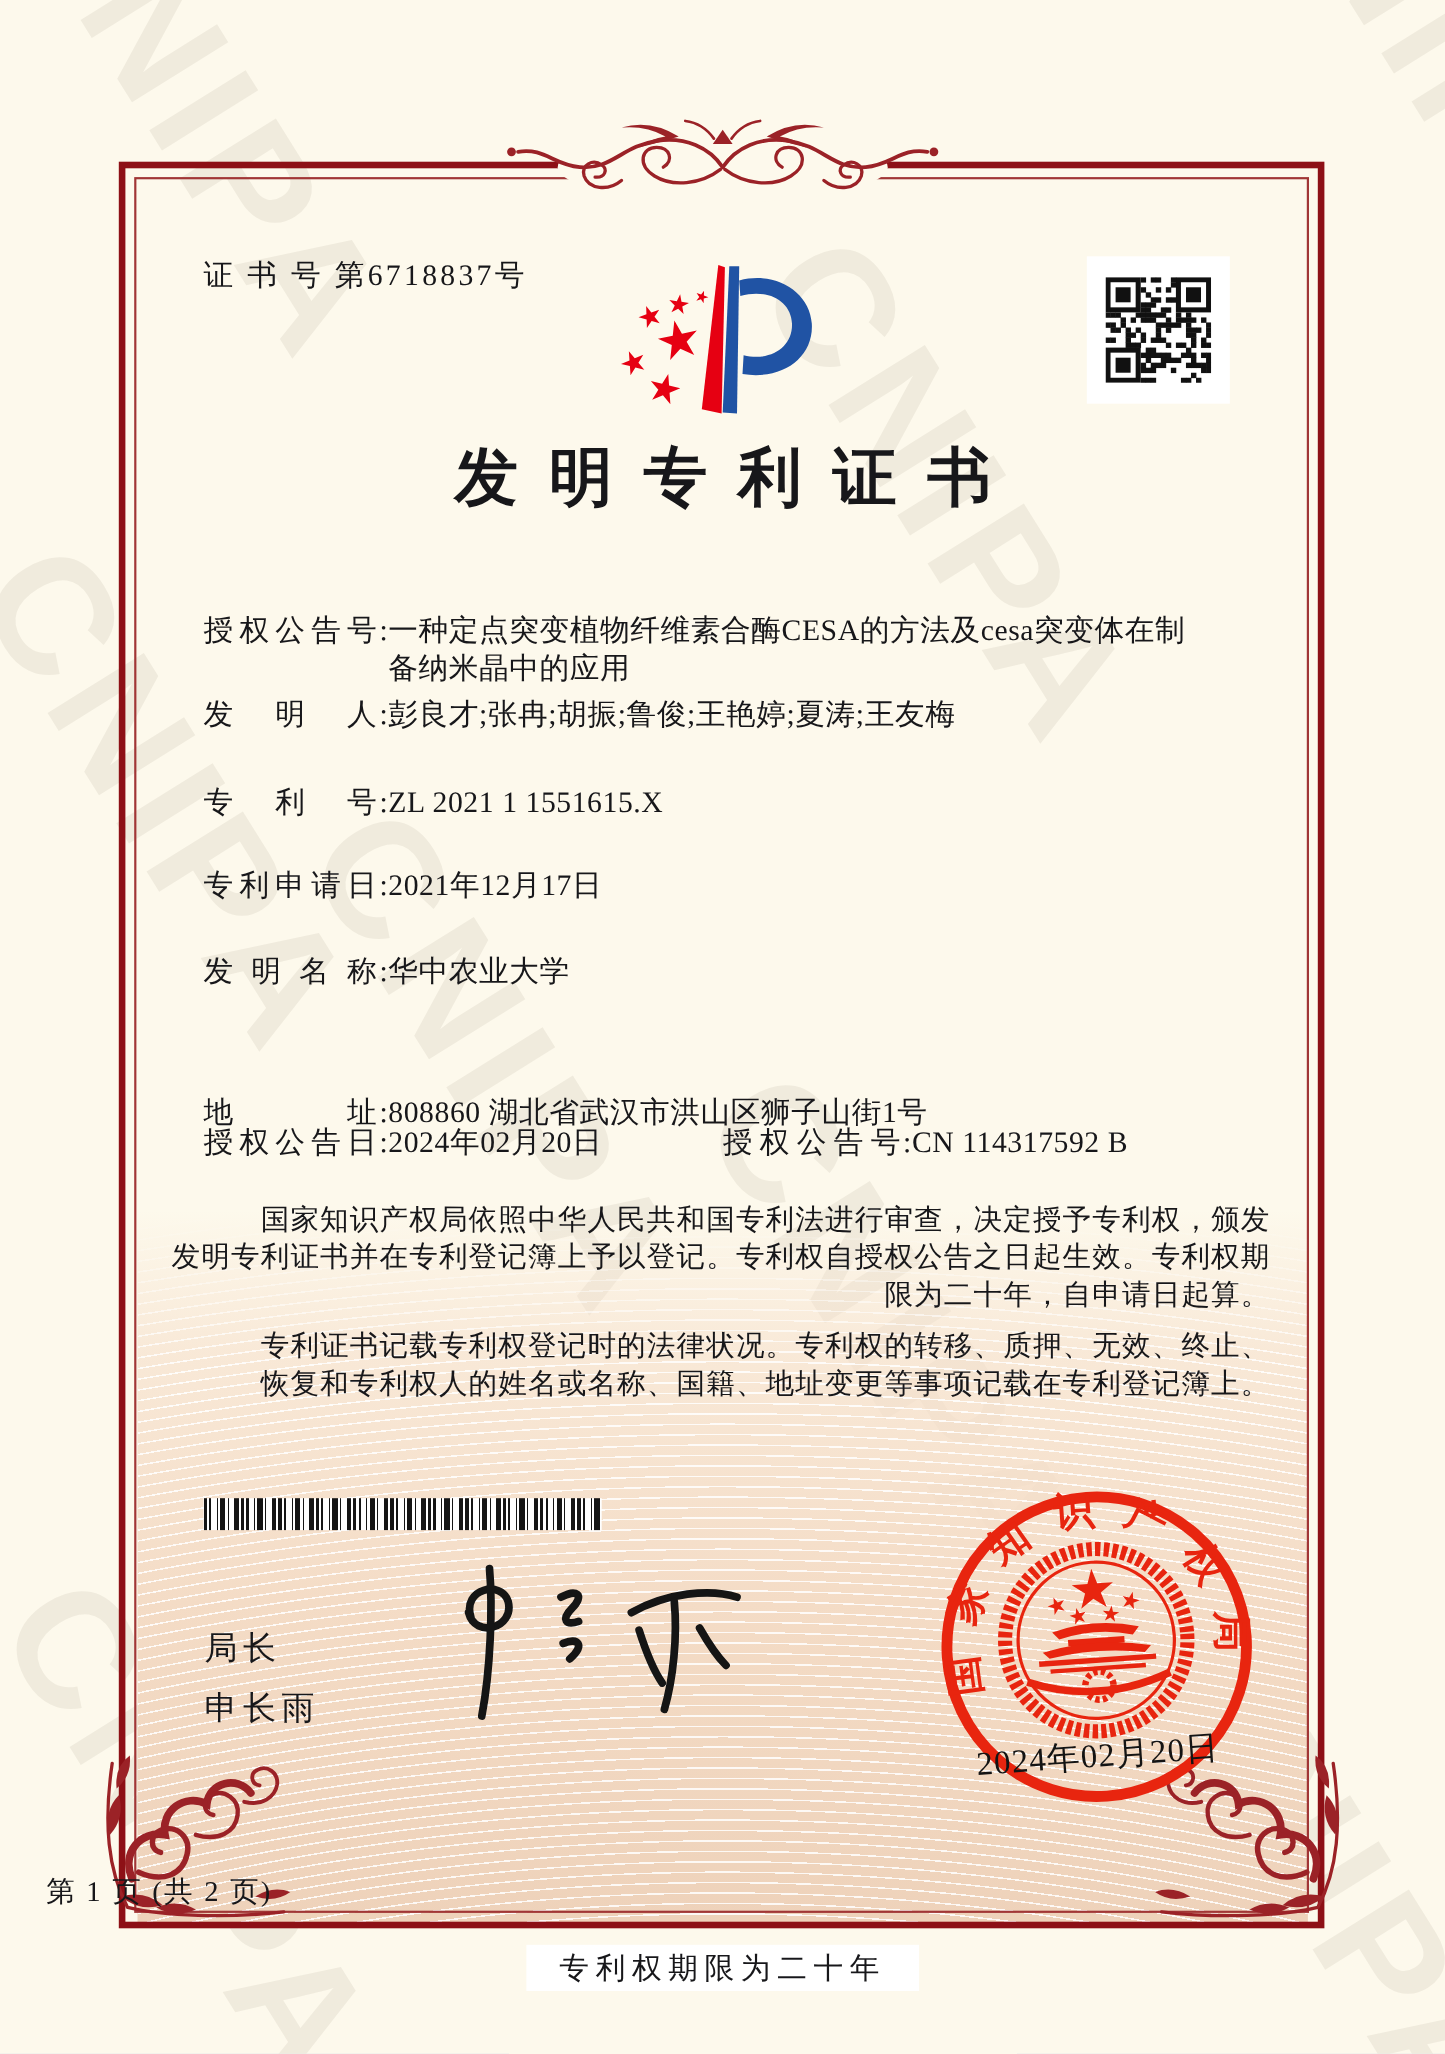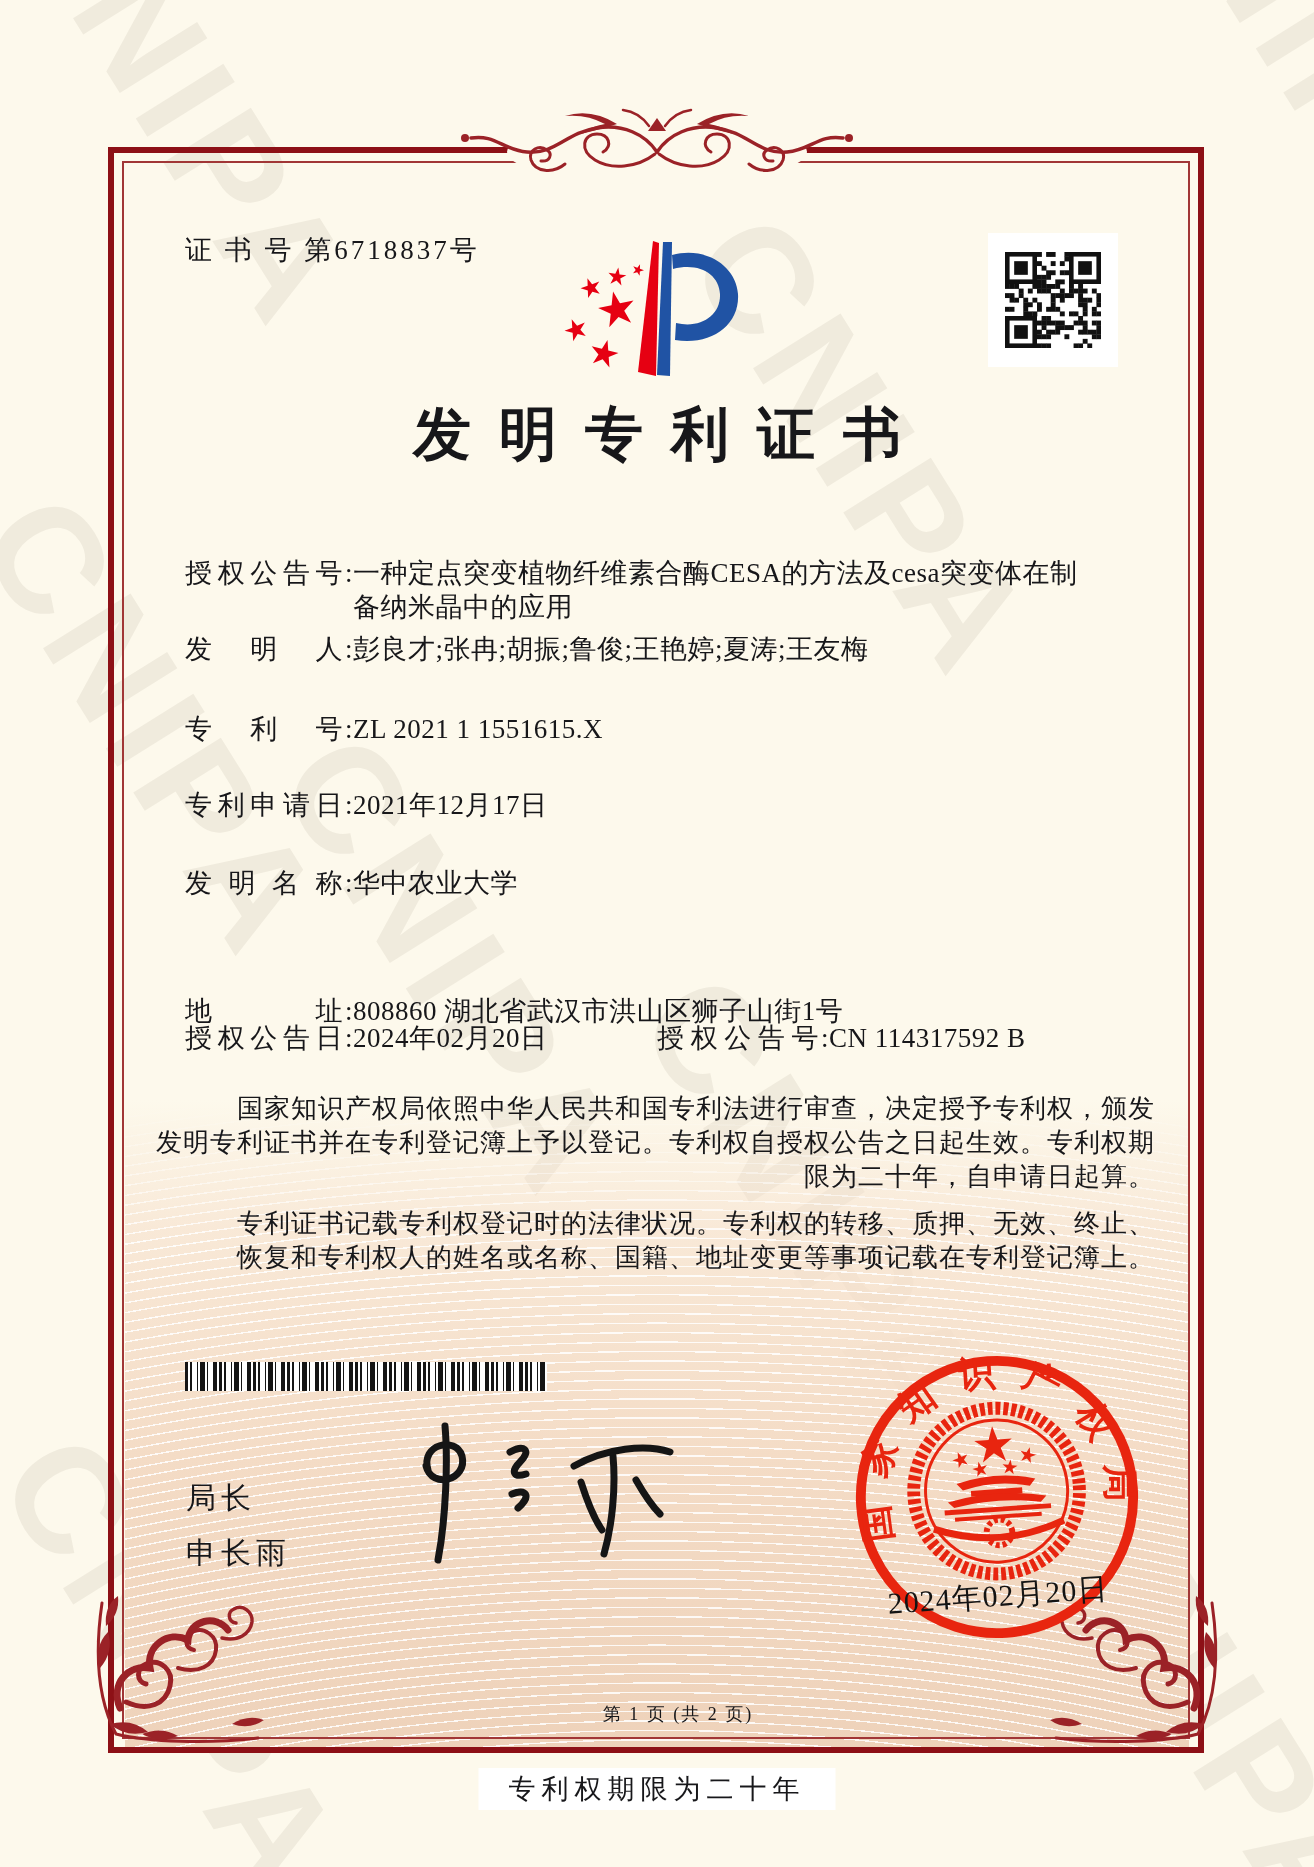--- a/index.html
+++ b/index.html
@@ -44,21 +44,21 @@
   .director-title{position:absolute;left:186px;top:1478px;font-family:Liberation Mono, monospace;
      font-size:30px;font-weight:500;letter-spacing:5px;}
   .director-name{position:absolute;left:186px;top:1533px;font-family:"Liberation Sans","DejaVu Sans",sans-serif;
      font-size:30px;font-weight:500;letter-spacing:5px;}
   .signature{position:absolute;left:398px;top:1418px;width:290px;height:160px;}
   
   .seal{position:absolute;left:849px;top:1349px;width:296px;height:296px;}
   .seal-date{position:absolute;left:866px;top:1576px;width:264px;text-align:center;font-size:30px;color:#141414;
      transform:rotate(-4deg);letter-spacing:1px;}
   
-  .page-footer{position:absolute;left:0;right:0;top:1702px;text-align:center;font-size:18px;letter-spacing:2px;margin-left:42px;}
+  .page-footer{position:absolute;left:0;right:0;top:1702px;text-align:left;font-size:26px;letter-spacing:2px;margin-left:42px;}
   .note{position:absolute;left:50%;top:1768px;transform:translateX(-50%);background:#ffffff;
      padding:3px 30px;font-size:27px;letter-spacing:6px;white-space:nowrap;}
   .ornament{position:absolute;pointer-events:none;}
 </style>
 </head>
 <body>
 
 <div class="page">
 
   <div class="wm" style="left:-70px;top:10px">CNIPA</div>

